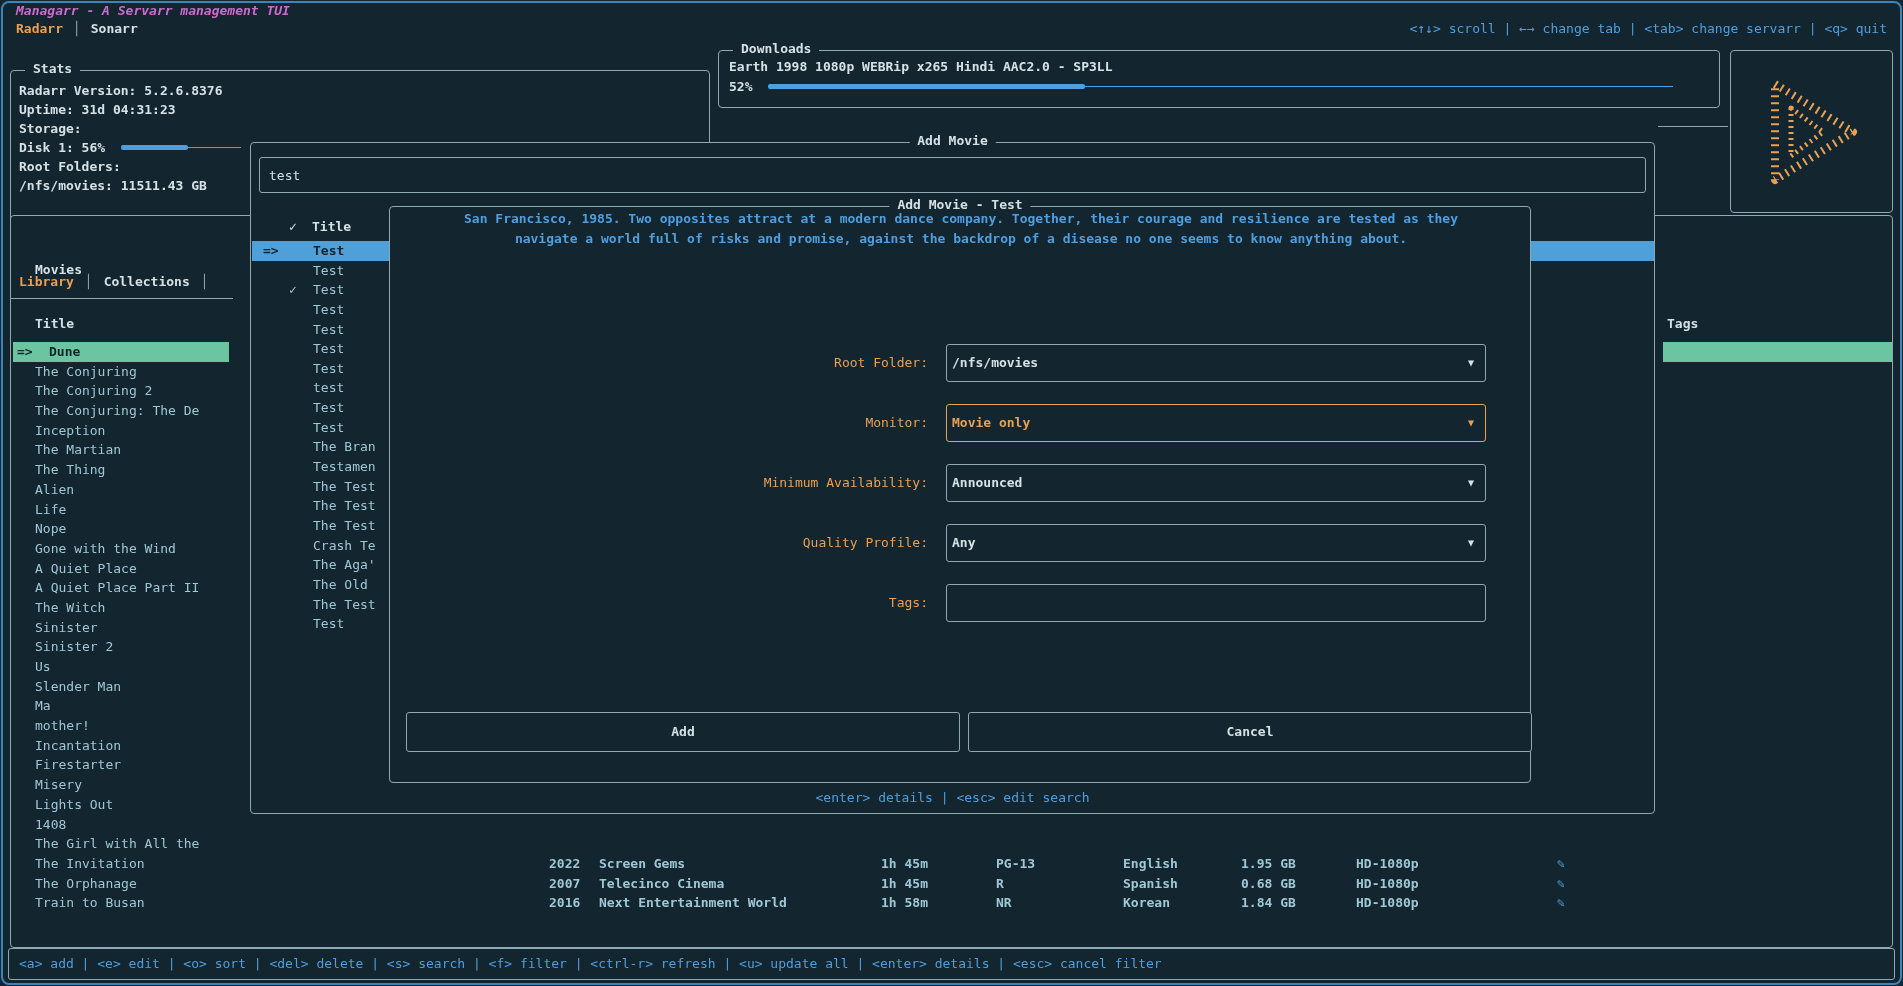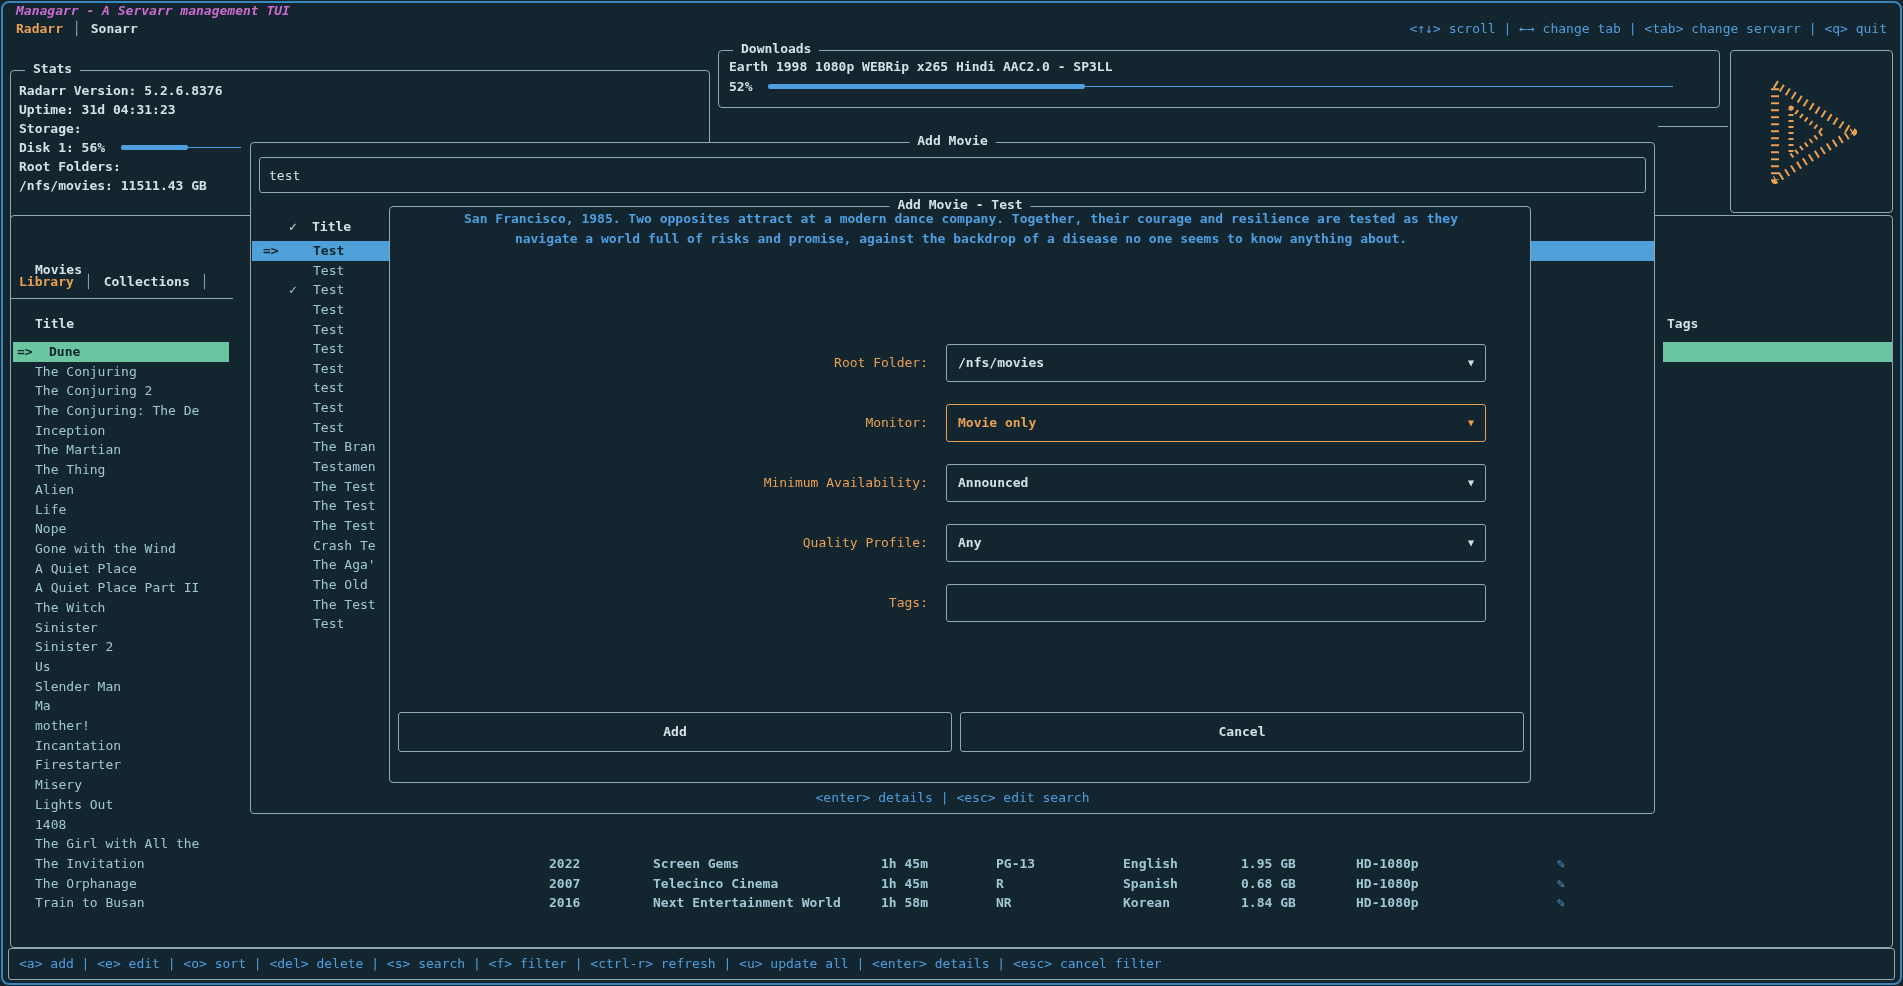--- a/index.html
+++ b/index.html
@@ -28,32 +28,32 @@
   .mrow .pfx{position:absolute;left:4px;}
   .mrow.selected{background:var(--c-green-sel);color:var(--c-dark);font-weight:bold;padding-left:36px;}
 
   .srow{position:relative;height:19.65px;line-height:19.65px;padding-left:61px;color:var(--c-cyan);white-space:nowrap;cursor:pointer;}
   .srow .pfx{position:absolute;left:11px;}
   .srow .chk{position:absolute;left:37px;}
   .srow.selected{background:var(--c-blue-sel);color:var(--c-dark);font-weight:bold;}
 
   .drow{position:relative;height:19.7px;line-height:19.7px;color:var(--c-cyan);cursor:pointer;font-weight:bold;}
   .drow span{position:absolute;white-space:nowrap;}
-  .d-year{left:538px;} .d-studio{left:642px;} .d-runtime{left:870px;} .d-rating{left:985px;}
+  .d-year{left:538px;} .d-studio{left:588px;} .d-runtime{left:870px;} .d-rating{left:985px;}
   .d-lang{left:1112px;} .d-size{left:1230px;} .d-quality{left:1345px;} .d-icon{left:1546px;color:var(--c-blue);}
 
   .search-input{position:absolute;left:8px;top:14px;width:1387px;height:36px;background:transparent;border:1px solid var(--c-border);border-radius:3px;color:var(--c-text);font:13px "DejaVu Sans Mono",monospace;padding:0 9px;outline:none;}
 
   .frow{position:relative;height:38px;margin-bottom:22px;}
   .flabel{position:absolute;left:0;width:530px;text-align:right;line-height:38px;color:var(--c-orange);}
-  .fbox{position:absolute;left:548px;width:540px;height:38px;border:1px solid var(--c-border);border-radius:3px;line-height:36px;padding:0 11px;font-weight:bold;cursor:pointer;}
+  .fbox{position:absolute;left:548px;width:540px;height:38px;border:1px solid var(--c-border);border-radius:3px;line-height:36px;padding:0 5px;font-weight:bold;cursor:pointer;}
   .fcaret{position:absolute;right:11px;top:0;font-size:10px;line-height:36px;}
   .frow.highlight .fbox{border-color:var(--c-orange);color:var(--c-orange);}
 
-  .btn{position:absolute;top:505px;height:40px;border:1px solid var(--c-border);border-radius:3px;text-align:center;line-height:38px;font-weight:bold;cursor:pointer;background:var(--c-bg);}
+  .btn{position:absolute;top:505px;height:40px;border:1px solid var(--c-border);border-radius:3px;text-align:center;line-height:38px;font-weight:bold;cursor:pointer;background:var(--c-bg);margin-left:8px;}
 </style>
 </head>
 <body>
 
 <div class="abs bold" style="left:16px;top:3px;font-style:italic;color:var(--c-magenta);">Managarr - A Servarr management TUI</div>
 <div class="abs" style="left:16px;top:21px;display:flex;gap:10px;">
   <span class="bold orange">Radarr</span>
   <span class="sep">│</span>
   <span class="bold">Sonarr</span>
 </div>

